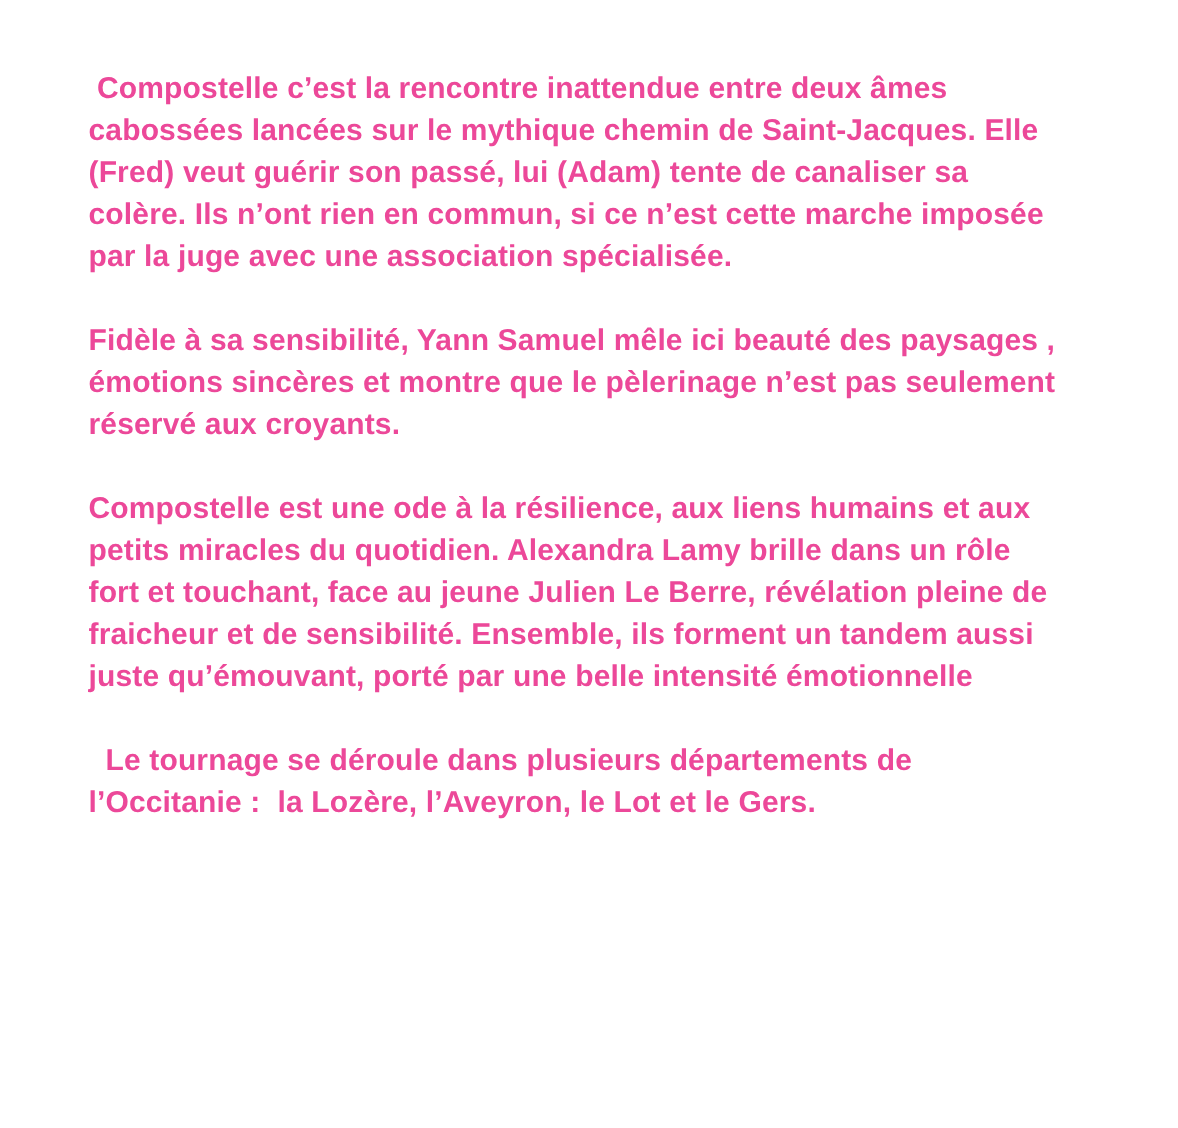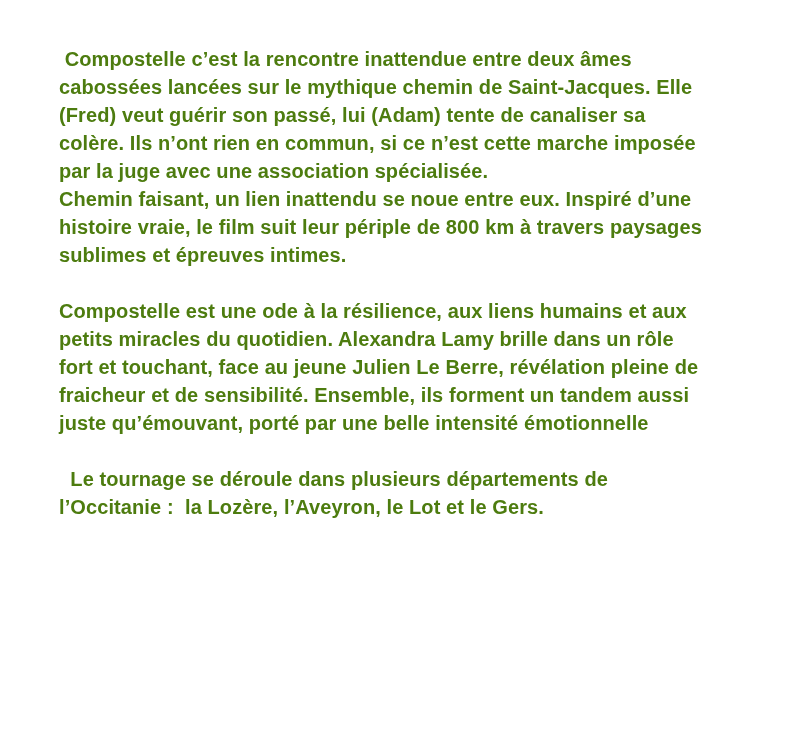--- a/index.html
+++ b/index.html
@@ -12,43 +12,43 @@
       height: 752px;
       overflow: hidden;
     }
     .doc {
       box-sizing: border-box;
       padding: 45px 30px 0 59px;
       font-family: "Liberation Sans", "DejaVu Sans", sans-serif;
       font-weight: 700;
       font-size: 20px;
       line-height: 28px;
-      color: #4d7c0f;
+      color: #ec4899;
     }
     .para {
       margin: 0;
       white-space: pre;
       letter-spacing: 0.1px;
     }
     .para.gap {
       margin-top: 28px;
     }
   </style>
 </head>
 <body>
 
 <main class="doc">
   <p class="para"> Compostelle c’est la rencontre inattendue entre deux âmes
 cabossées lancées sur le mythique chemin de Saint-Jacques. Elle
 (Fred) veut guérir son passé, lui (Adam) tente de canaliser sa
 colère. Ils n’ont rien en commun, si ce n’est cette marche imposée
 par la juge avec une association spécialisée.</p>
-  <p class="para">Chemin faisant, un lien inattendu se noue entre eux. Inspiré d’une
-histoire vraie, le film suit leur périple de 800 km à travers paysages
-sublimes et épreuves intimes.</p>
+  <p class="para gap">Fidèle à sa sensibilité, Yann Samuel mêle ici beauté des paysages ,
+émotions sincères et montre que le pèlerinage n’est pas seulement
+réservé aux croyants.</p>
   <p class="para gap">Compostelle est une ode à la résilience, aux liens humains et aux
 petits miracles du quotidien. Alexandra Lamy brille dans un rôle
 fort et touchant, face au jeune Julien Le Berre, révélation pleine de
 fraicheur et de sensibilité. Ensemble, ils forment un tandem aussi
 juste qu’émouvant, porté par une belle intensité émotionnelle</p>
   <p class="para gap">  Le tournage se déroule dans plusieurs départements de
 l’Occitanie :  la Lozère, l’Aveyron, le Lot et le Gers.</p>
 </main>
 
 </body></html>

